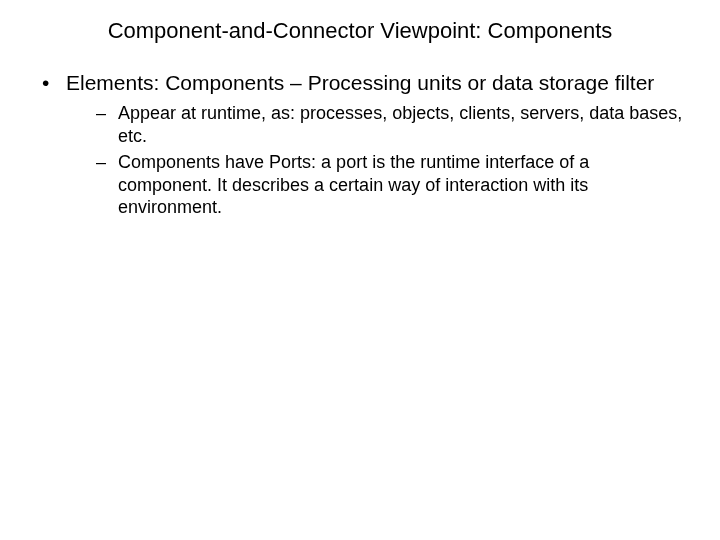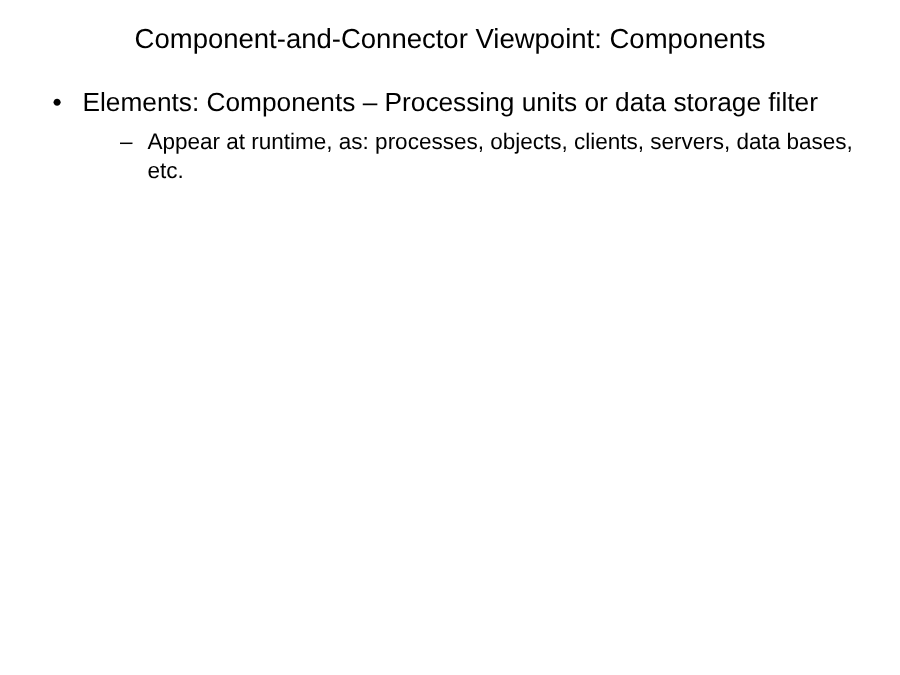--- a/index.html
+++ b/index.html
@@ -70,16 +70,19 @@
   <h1 class="title">Component-and-Connector Viewpoint: Components</h1>
 
   <ul class="level1">
     <li>
       <span class="label-bold">Elements: Components</span><span> – </span><span>Processing units or data storage filter</span>
 
       <ul class="level2">
         <li>
           <span>Appear at runtime, as: processes, objects, clients, servers, data bases, etc.</span>
         </li>
+        <li>
+          <span class="label-bold">Components have Ports</span><span>:  a port is the runtime interface of a component. It describes a certain way of interaction with its environment.</span>
+        </li>
       </ul>
     </li>
   </ul>
 </div>
 
 </body></html>

